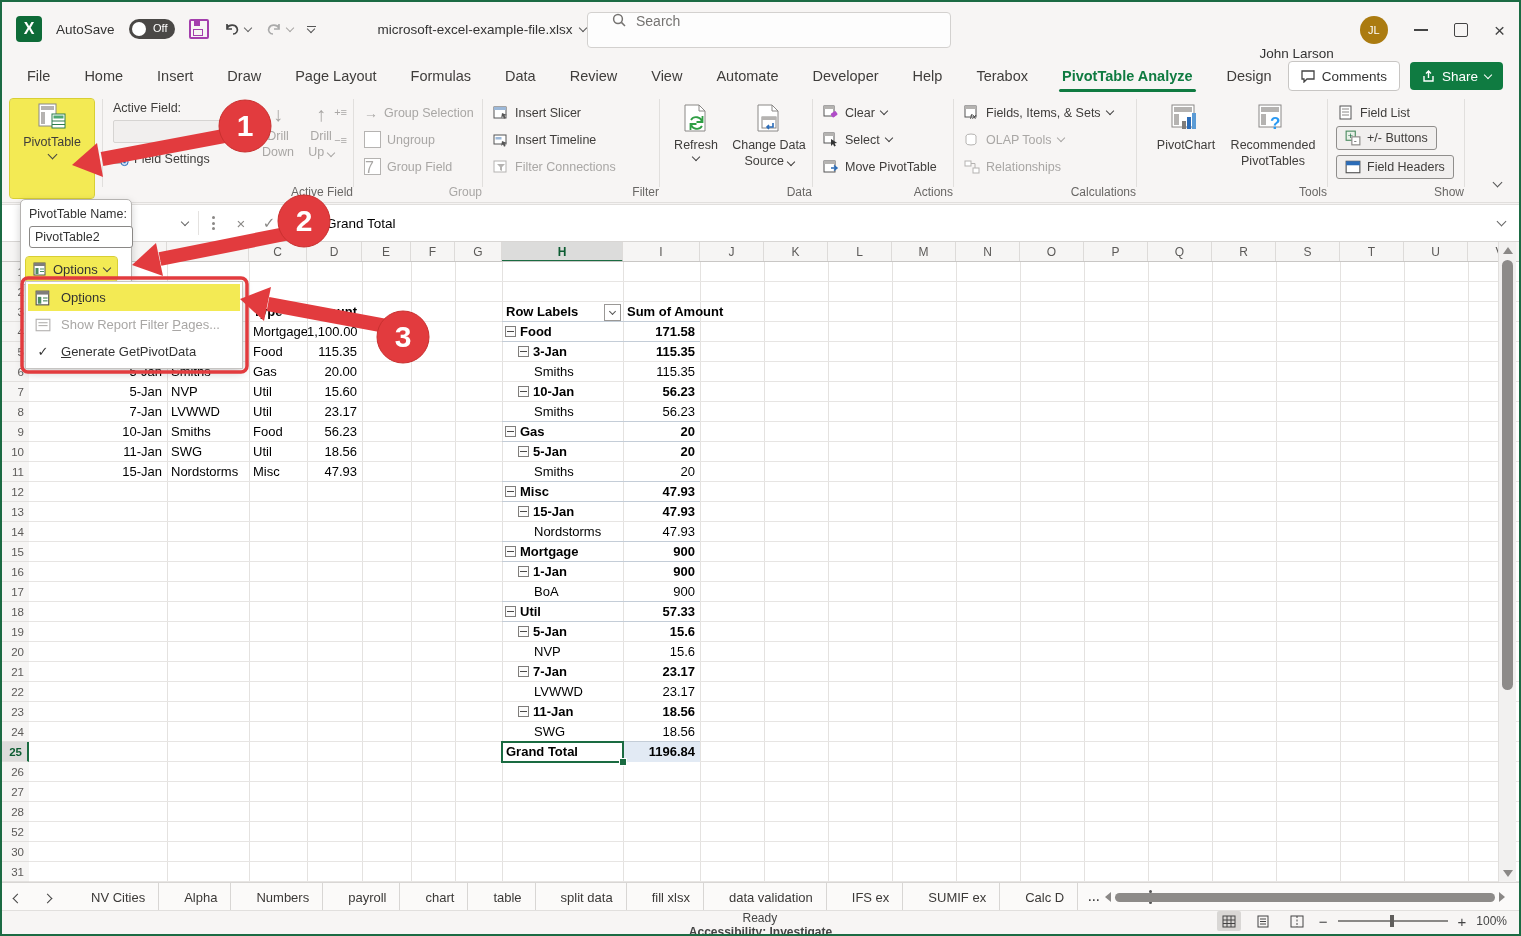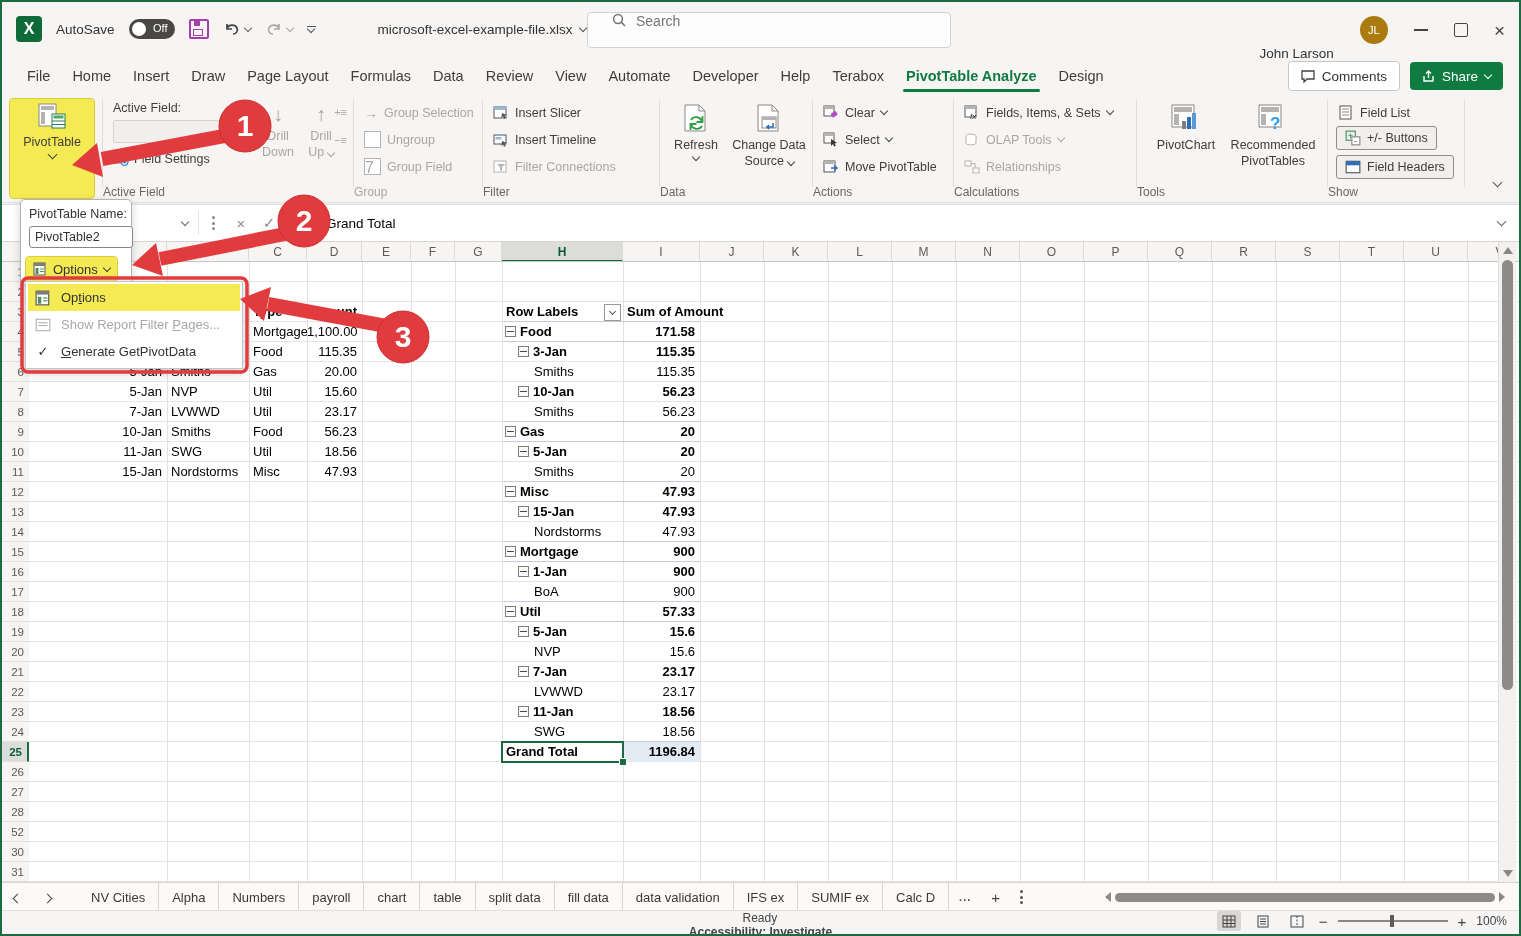--- a/index.html
+++ b/index.html
@@ -3,21 +3,21 @@
 <meta charset="utf-8">
 <style>
   html,body{margin:0;padding:0;}
   body{
     width:1521px;height:936px;position:relative;overflow:hidden;
     font-family:"Liberation Sans","DejaVu Sans",sans-serif;
     background:#f5f3f2;border:2px solid #1b6b43;box-sizing:border-box;
     -webkit-font-smoothing:antialiased;
   }
   .abs{position:absolute;}
-  .flex{display:flex;align-items:center;}
+  .flex{display:flex;align-items:center;gap:12px;}
   .cv{display:inline-block;width:6px;height:6px;border-right:1.5px solid currentColor;border-bottom:1.5px solid currentColor;transform:rotate(45deg);margin-top:-3px;}
   .cv-sm{width:5px;height:5px;}
   
   #titlebar{left:0;top:0;width:1517px;height:56px;background:#f7f5f4;}
   #titlebar .left{position:absolute;left:14px;top:14px;gap:14px;}
   .excel-logo{width:26px;height:26px;background:#0e6b38;border-radius:4px;color:#fff;font-weight:bold;font-size:16px;display:flex;align-items:center;justify-content:center;}
   .autosave-lbl{font-size:13.5px;color:#333;}
   .toggle{width:46px;height:20px;background:#4a4846;border-radius:10px;position:relative;color:#fff;font-size:11px;}
   .toggle .knob{position:absolute;left:3px;top:3px;width:14px;height:14px;border-radius:50%;background:#fff;}
   .toggle .tstate{position:absolute;right:7px;top:3px;}
@@ -39,21 +39,21 @@
   .mtab{padding:0 11px;font-size:14.5px;color:#3f3d3b;height:36px;display:flex;align-items:center;position:relative;}
   .mtab.active{color:#0f7b41;font-weight:bold;}
   .mtab.active:after{content:"";position:absolute;left:8px;right:8px;bottom:2px;height:3px;background:#0f7b41;border-radius:2px;}
   #menurow .right{position:absolute;right:16px;top:3px;gap:10px;}
   .btn-comments{display:flex;align-items:center;gap:7px;border:1px solid #c8c6c4;background:#fff;border-radius:4px;height:28px;padding:0 12px;font-size:13.5px;color:#333;}
   .btn-share{display:flex;align-items:center;gap:7px;background:#0f7b41;color:#fff;border-radius:4px;height:28px;padding:0 12px;font-size:13.5px;}
   
   #ribbon{left:0;top:92px;width:1517px;height:108px;background:#f7f5f4;border-bottom:1px solid #e1dfdd;display:flex;}
   .grp{position:relative;height:100%;box-sizing:border-box;padding-top:5px;flex:none;}
   .vsep{width:1px;background:#e1dfdd;height:88px;margin-top:5px;flex:none;}
-  .grpcap{position:absolute;bottom:3px;left:0;width:100%;text-align:left;font-size:12px;color:#696765;}
+  .grpcap{position:absolute;bottom:3px;left:0;width:100%;text-align:right;font-size:12px;color:#696765;}
   .rtxt{font-size:12.5px;color:#3f3d3b;}
   .dis, .dis *{color:#a9a7a5 !important;}
   .stackrow{display:flex;align-items:center;gap:6px;height:27px;padding-left:10px;white-space:nowrap;}
   .bigbtn{display:flex;flex-direction:column;align-items:center;justify-content:flex-start;gap:3px;padding-top:3px;}
   .bigbtn .lbl{font-size:12.5px;color:#3f3d3b;text-align:center;line-height:1.25;}
   #btn-pivottable{width:84px;height:96px;margin-left:8px;background:#f3ea54;outline:1.5px solid #d8cf33;border-radius:3px;}
   .ic16{width:16px;height:16px;flex:none;display:inline-block;}
   .minigrid{width:15px;height:15px;border:1px solid #8a8886;position:relative;background:#fff;}
   .boxedbtn{display:inline-flex;align-items:center;gap:6px;border:1px solid #908e8c;border-radius:3px;background:#f1efee;height:22px;padding:0 8px;margin-left:8px;}
   
@@ -717,21 +717,21 @@
   <span class="tabnav"><span class="cv" style="transform:rotate(-45deg)"></span></span>
   <span style="width:16px"></span>
   <span id="sheettabs" class="flex" style="height:28px">
       <span class="sheettab">NV Cities</span>
       <span class="sheettab">Alpha</span>
       <span class="sheettab">Numbers</span>
       <span class="sheettab">payroll</span>
       <span class="sheettab">chart</span>
       <span class="sheettab">table</span>
       <span class="sheettab">split data</span>
-      <span class="sheettab">fill data</span>
+      <span class="sheettab">fill xlsx</span>
       <span class="sheettab">data validation</span>
       <span class="sheettab">IFS ex</span>
       <span class="sheettab">SUMIF ex</span>
       <span class="sheettab">Calc D</span>
     </span>
   <span class="tabmisc" style="letter-spacing:1px;font-weight:bold;font-size:11px">...</span>
   <span class="tabmisc">+</span>
   <span class="tabmisc" style="display:inline-flex;flex-direction:column;gap:2.5px">
       <i style="width:3px;height:3px;background:#555;border-radius:50%"></i>
       <i style="width:3px;height:3px;background:#555;border-radius:50%"></i>

